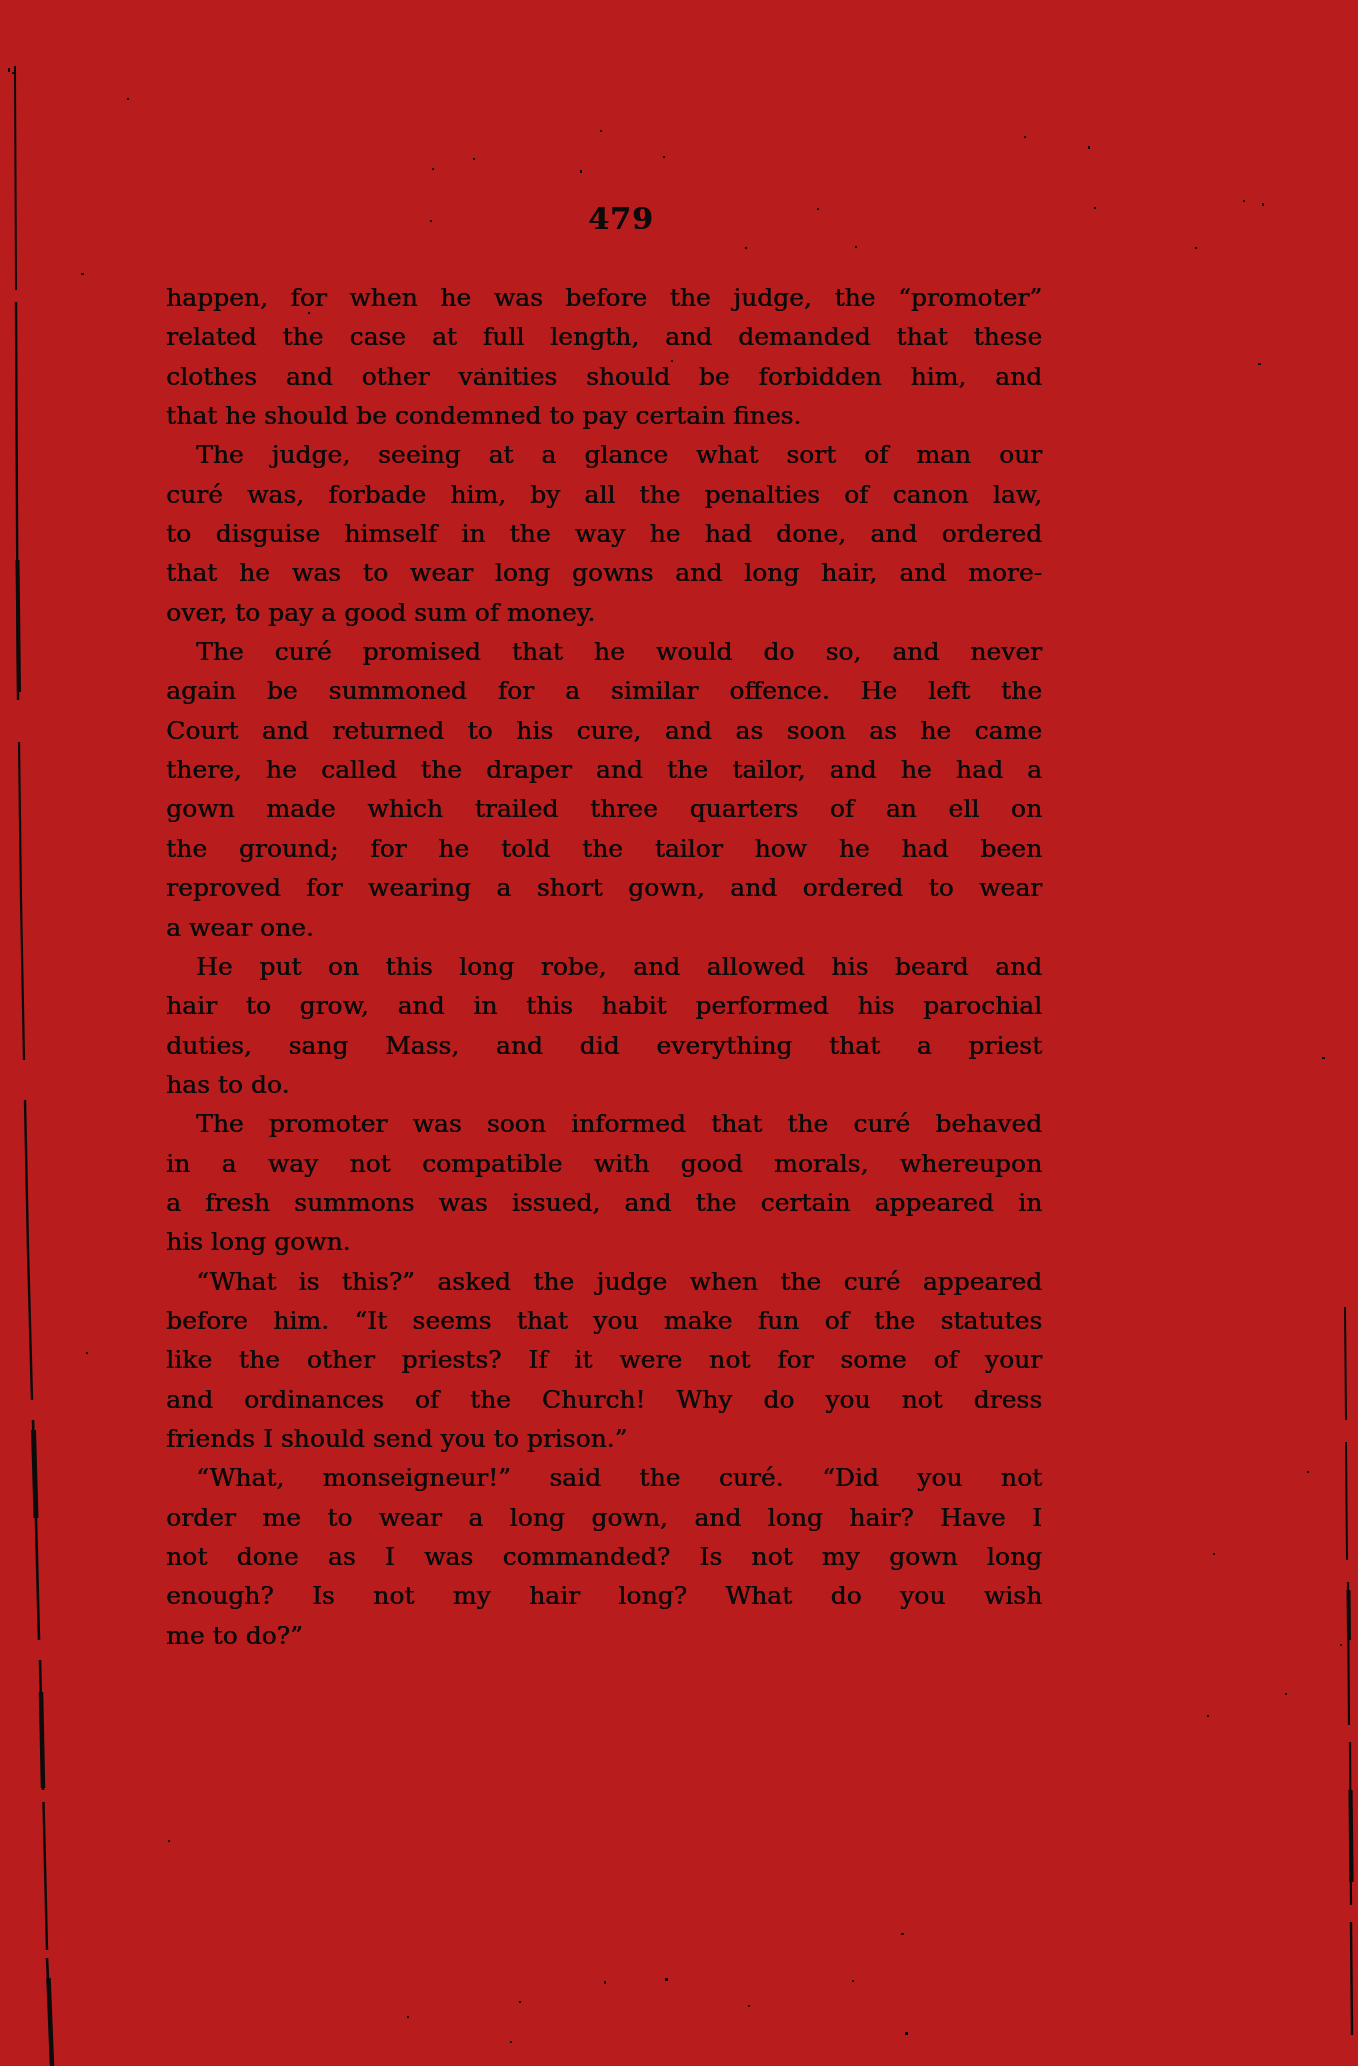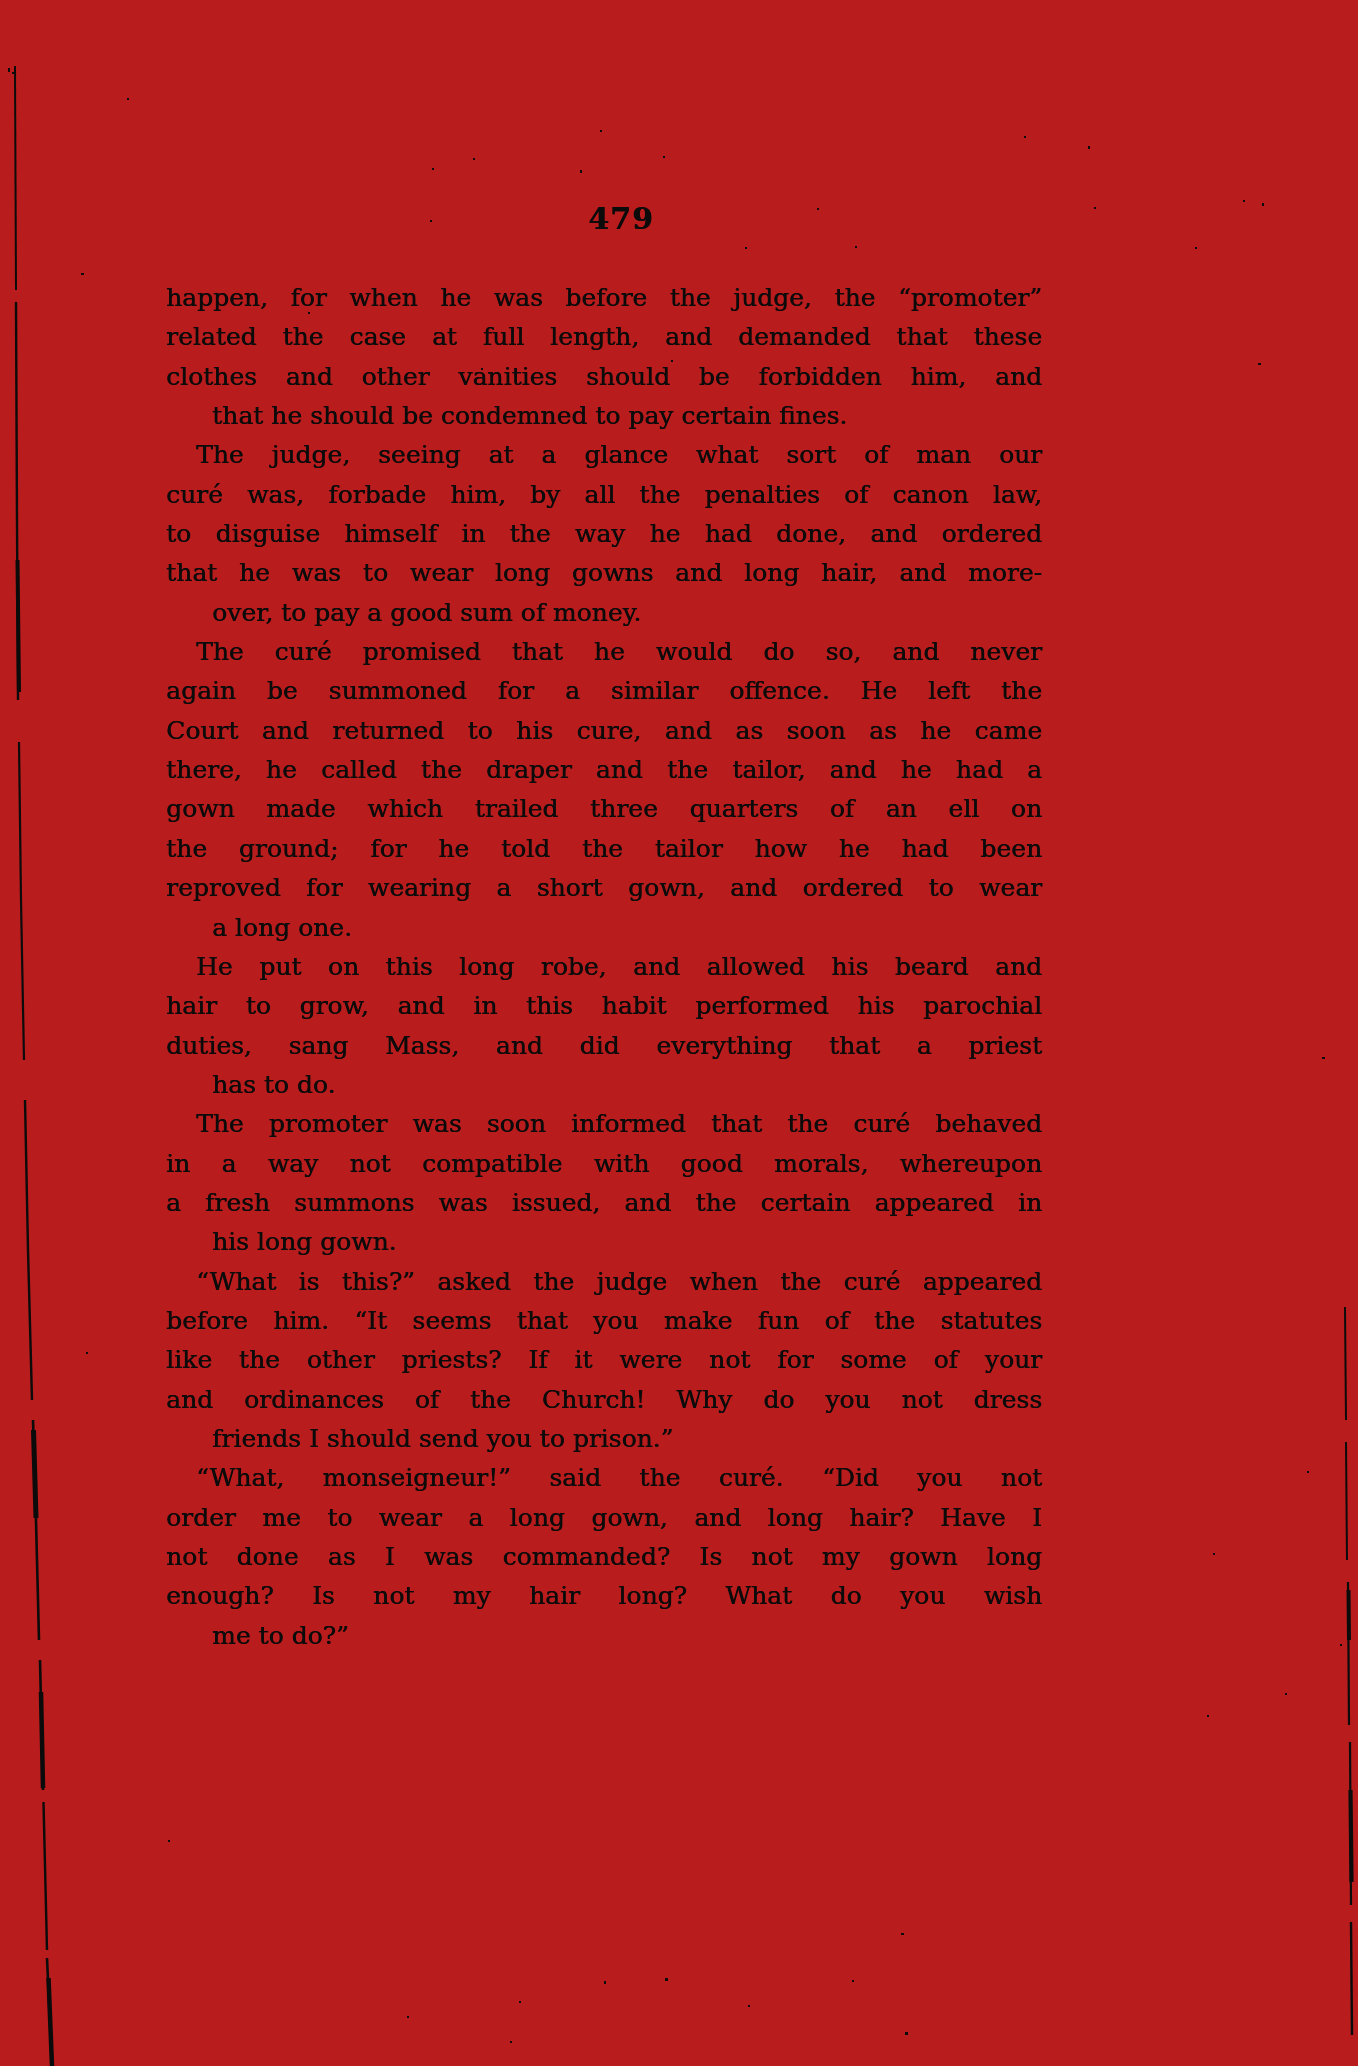--- a/index.html
+++ b/index.html
@@ -38,21 +38,20 @@
     line-height: 39.35px;
     height: 39.35px;
     text-align: justify;
     text-align-last: justify;
     text-shadow: 0.5px 0 0 currentColor;
     overflow: visible;
   }
   .line.last {
     text-align: right;
     text-align-last: left;
-    margin-left: 46px;
   }
   .line.indent {
     text-indent: 30px;
   }
   .artifacts {
     position: absolute;
     top: 0;
     left: 0;
     pointer-events: none;
   }
@@ -78,21 +77,21 @@
       <div class="line">to disguise himself in the way he had done, and ordered</div>
       <div class="line">that he was to wear long gowns and long hair, and more-</div>
       <div class="line last">over, to pay a good sum of money.</div>
       <div class="line indent">The curé promised that he would do so, and never</div>
       <div class="line">again be summoned for a similar offence.  He left the</div>
       <div class="line">Court and returned to his cure, and as soon as he came</div>
       <div class="line">there, he called the draper and the tailor, and he had a</div>
       <div class="line">gown made which trailed three quarters of an ell on</div>
       <div class="line">the ground; for he told the tailor how he had been</div>
       <div class="line">reproved for wearing a short gown, and ordered to wear</div>
-      <div class="line last">a long one.</div>
+      <div class="line last">a wear one.</div>
       <div class="line indent">He put on this long robe, and allowed his beard and</div>
       <div class="line">hair to grow, and in this habit performed his parochial</div>
       <div class="line">duties, sang Mass, and did everything that a priest</div>
       <div class="line last">has to do.</div>
       <div class="line indent">The promoter was soon informed that the curé behaved</div>
       <div class="line">in a way not compatible with good morals, whereupon</div>
       <div class="line">a fresh summons was issued, and the certain appeared in</div>
       <div class="line last">his long gown.</div>
       <div class="line indent">“What is this?” asked the judge when the curé appeared</div>
       <div class="line">before him.  “It seems that you make fun of the statutes</div>

